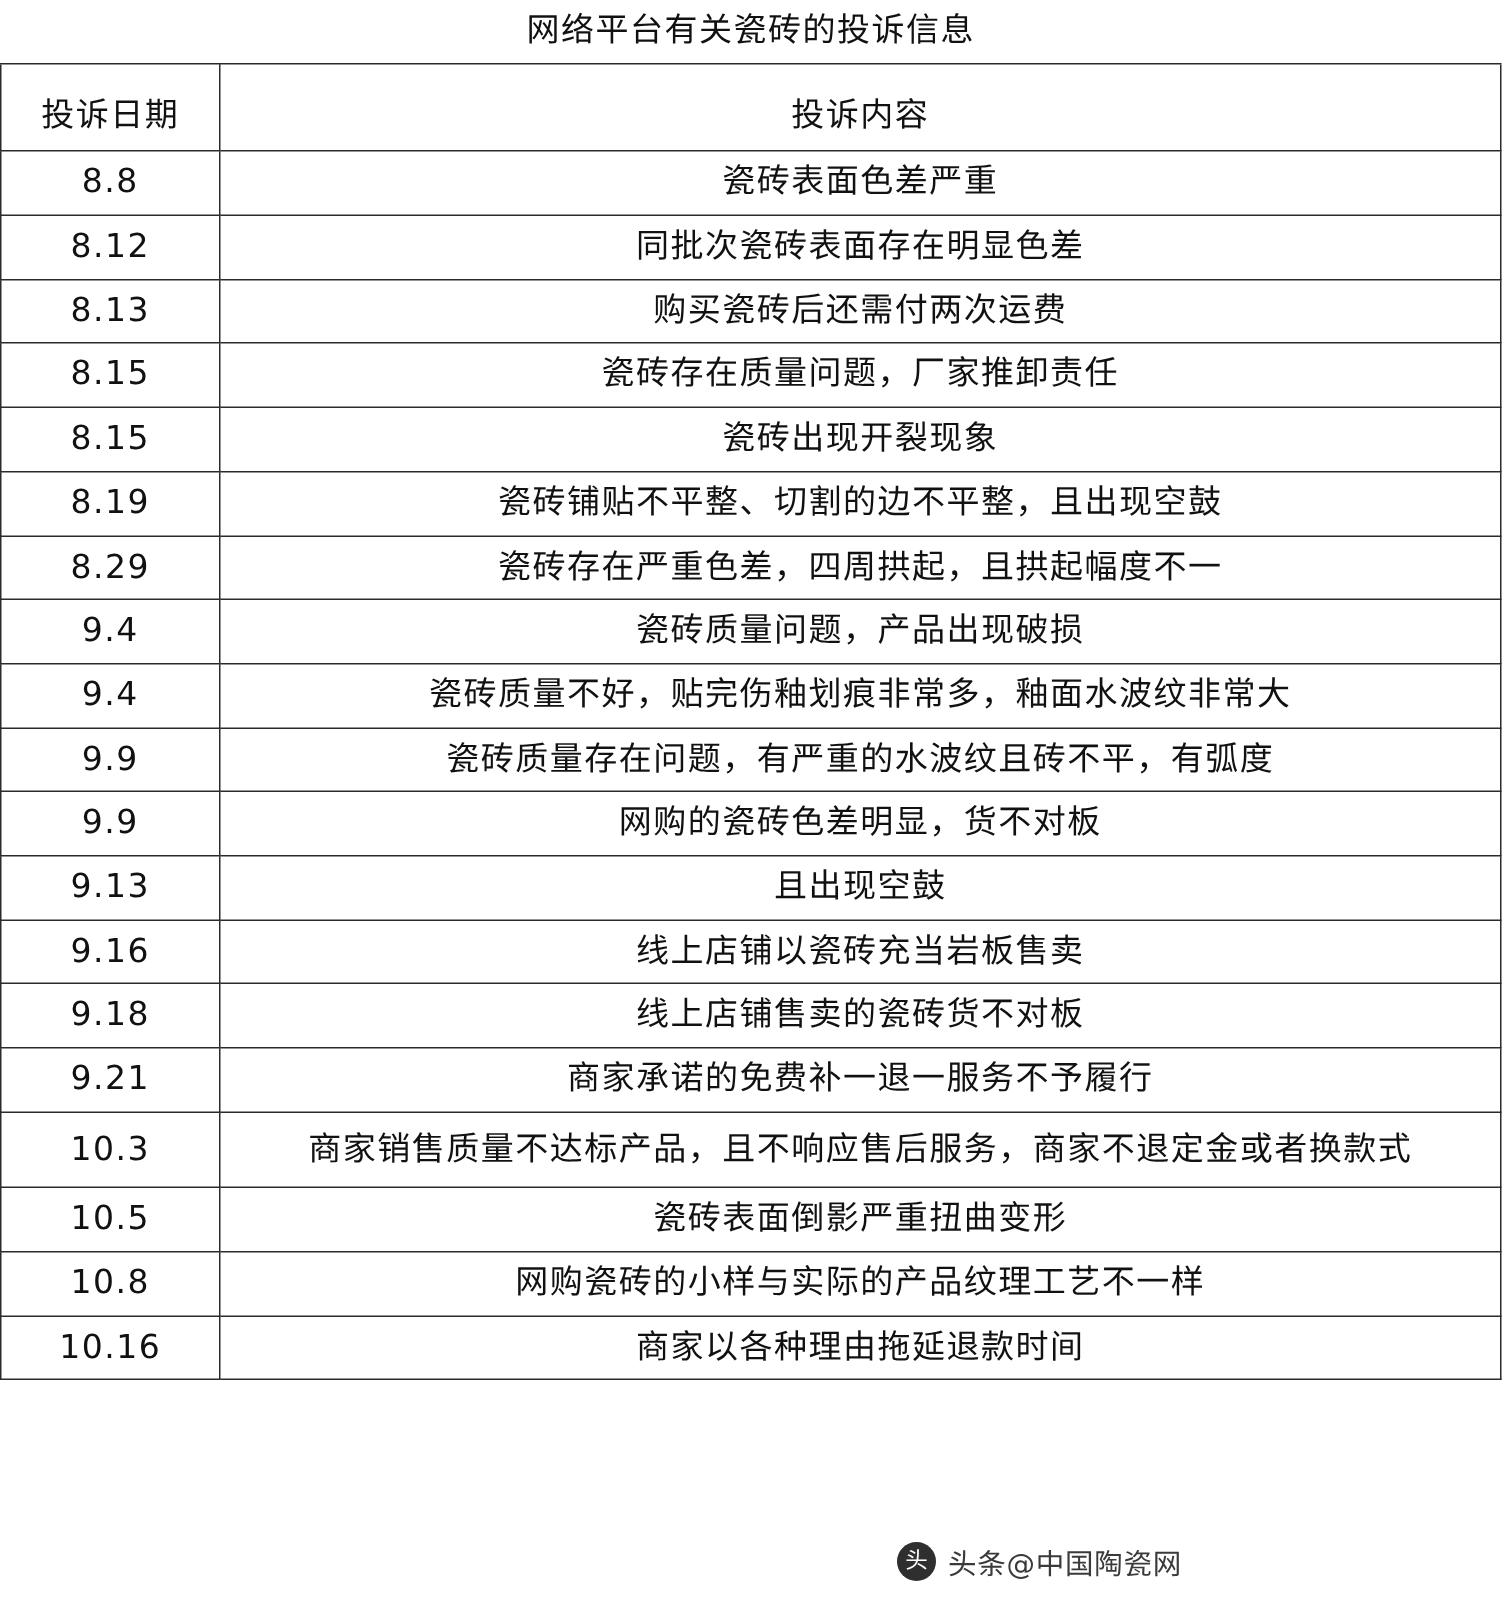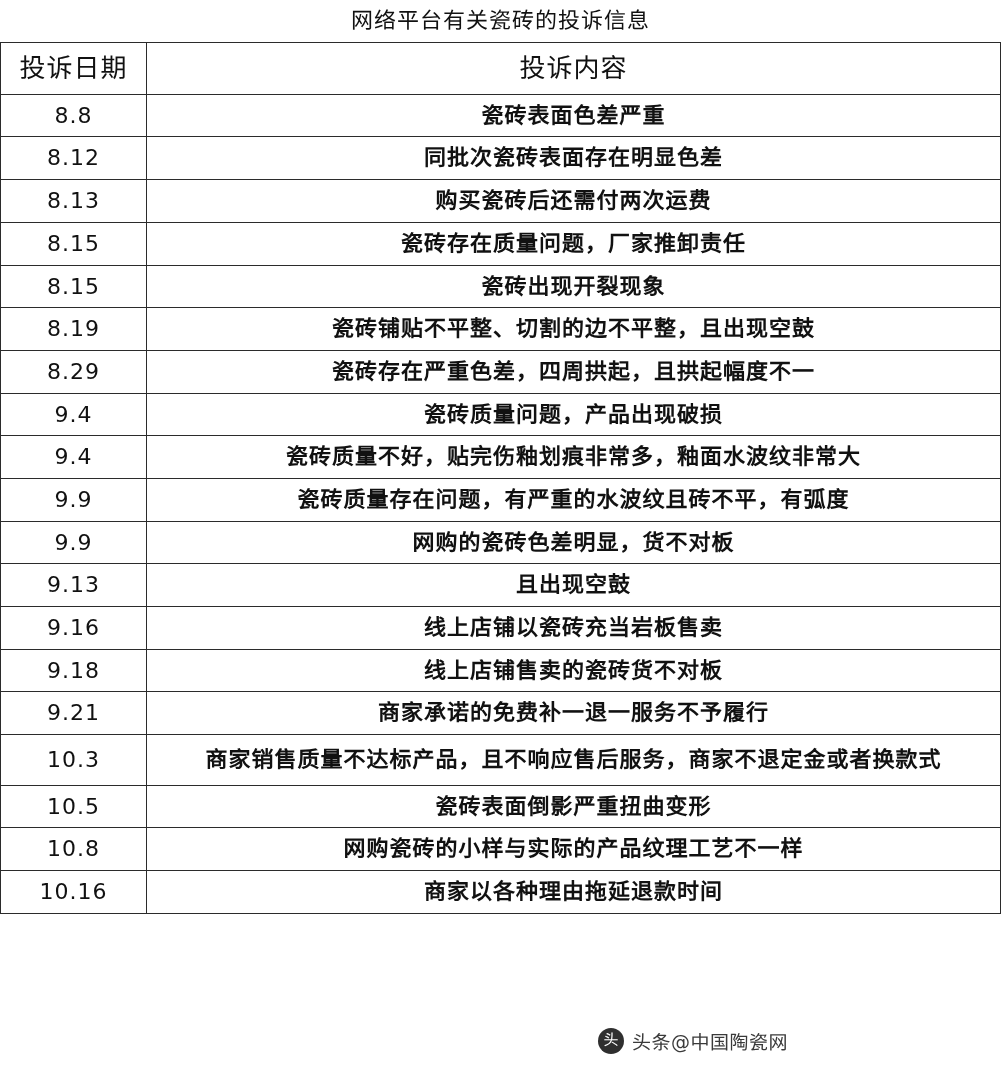--- a/index.html
+++ b/index.html
@@ -40,35 +40,34 @@
   
   tr.title-row td {
     font-size: 22px;
     border-top: none;
     border-left: none;
     border-right: none;
     padding-top: 6px;
     padding-bottom: 6px;
   }
   tr.header-row td {
-    font-size: 26px;
-    padding-top: 8px;
+    font-size: 22px;
+    padding-top: 20px;
     padding-bottom: 8px;
   }
   col.col-date { width: 146px; }
   col.col-content { width: 854px; }
 
   td.date-cell {
     font-size: 23px;
     letter-spacing: 0.5px;
     margin-left: 39px;
   }
   td.content-cell {
     font-size: 22px;
-    font-weight: bold;
   }
   tr.tall td {
     padding-top: 10px;
     padding-bottom: 10px;
   }
 
   
   .watermark {
     position: absolute;
     right: 8px;

